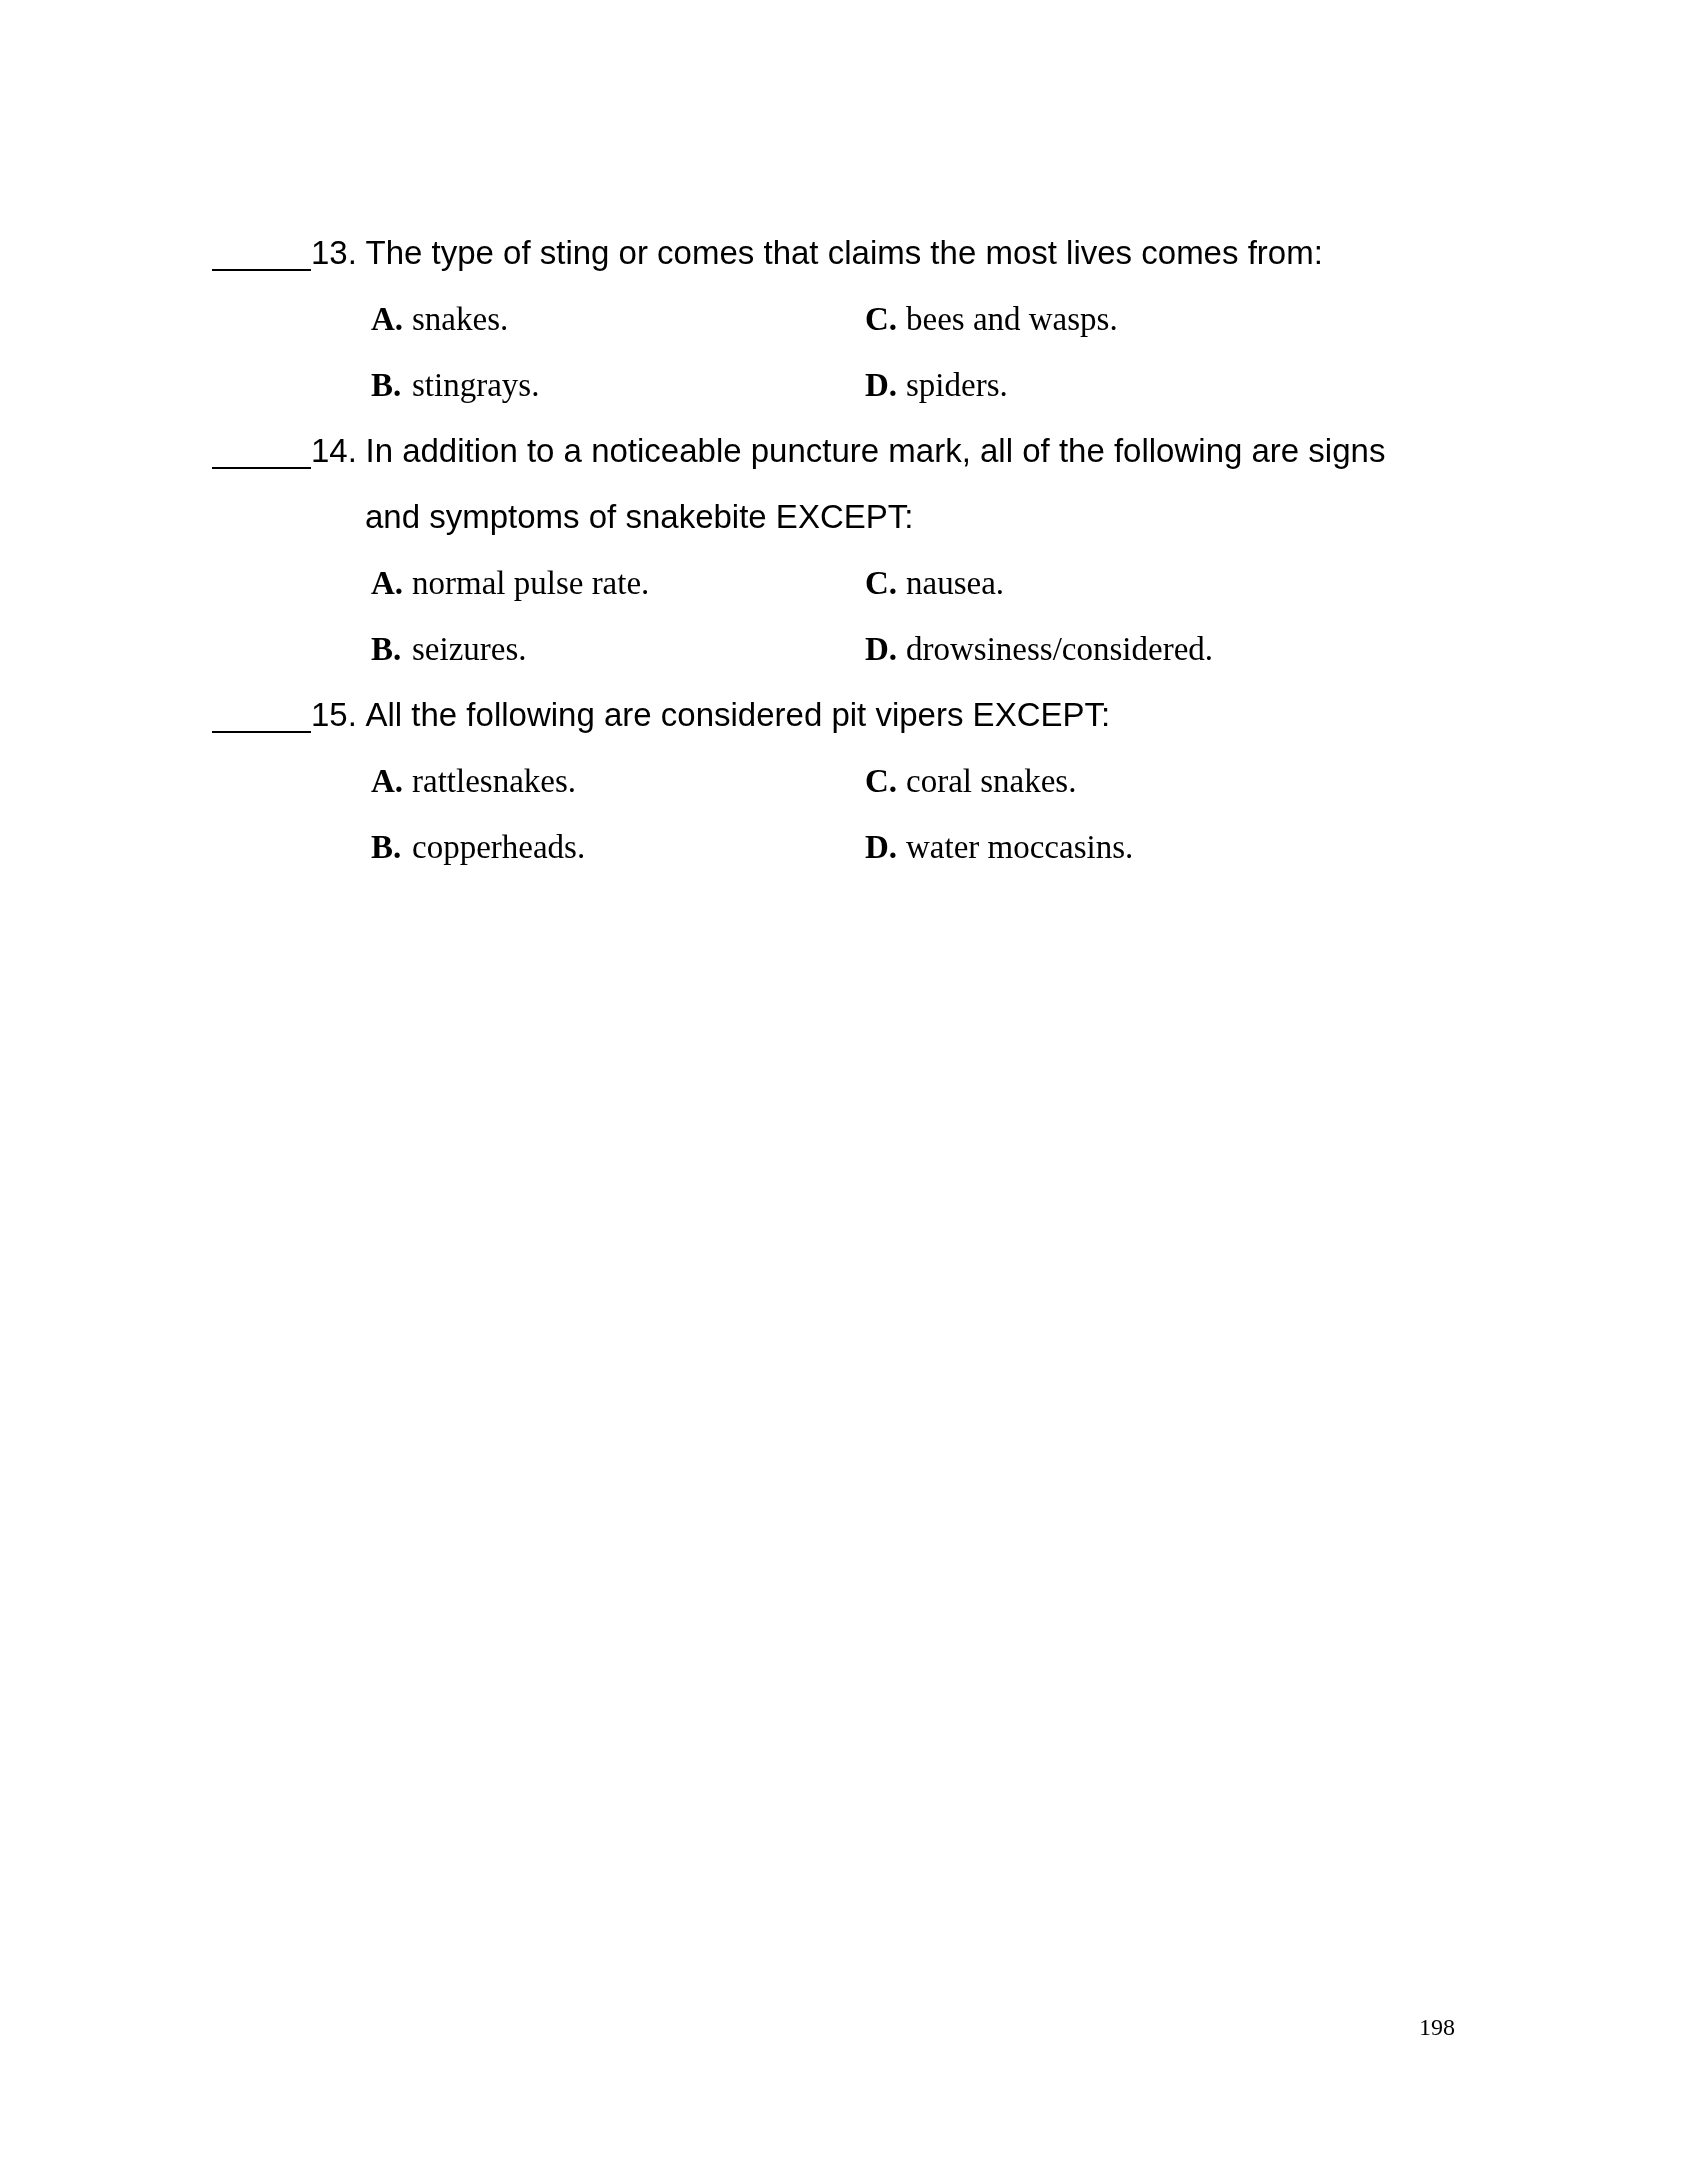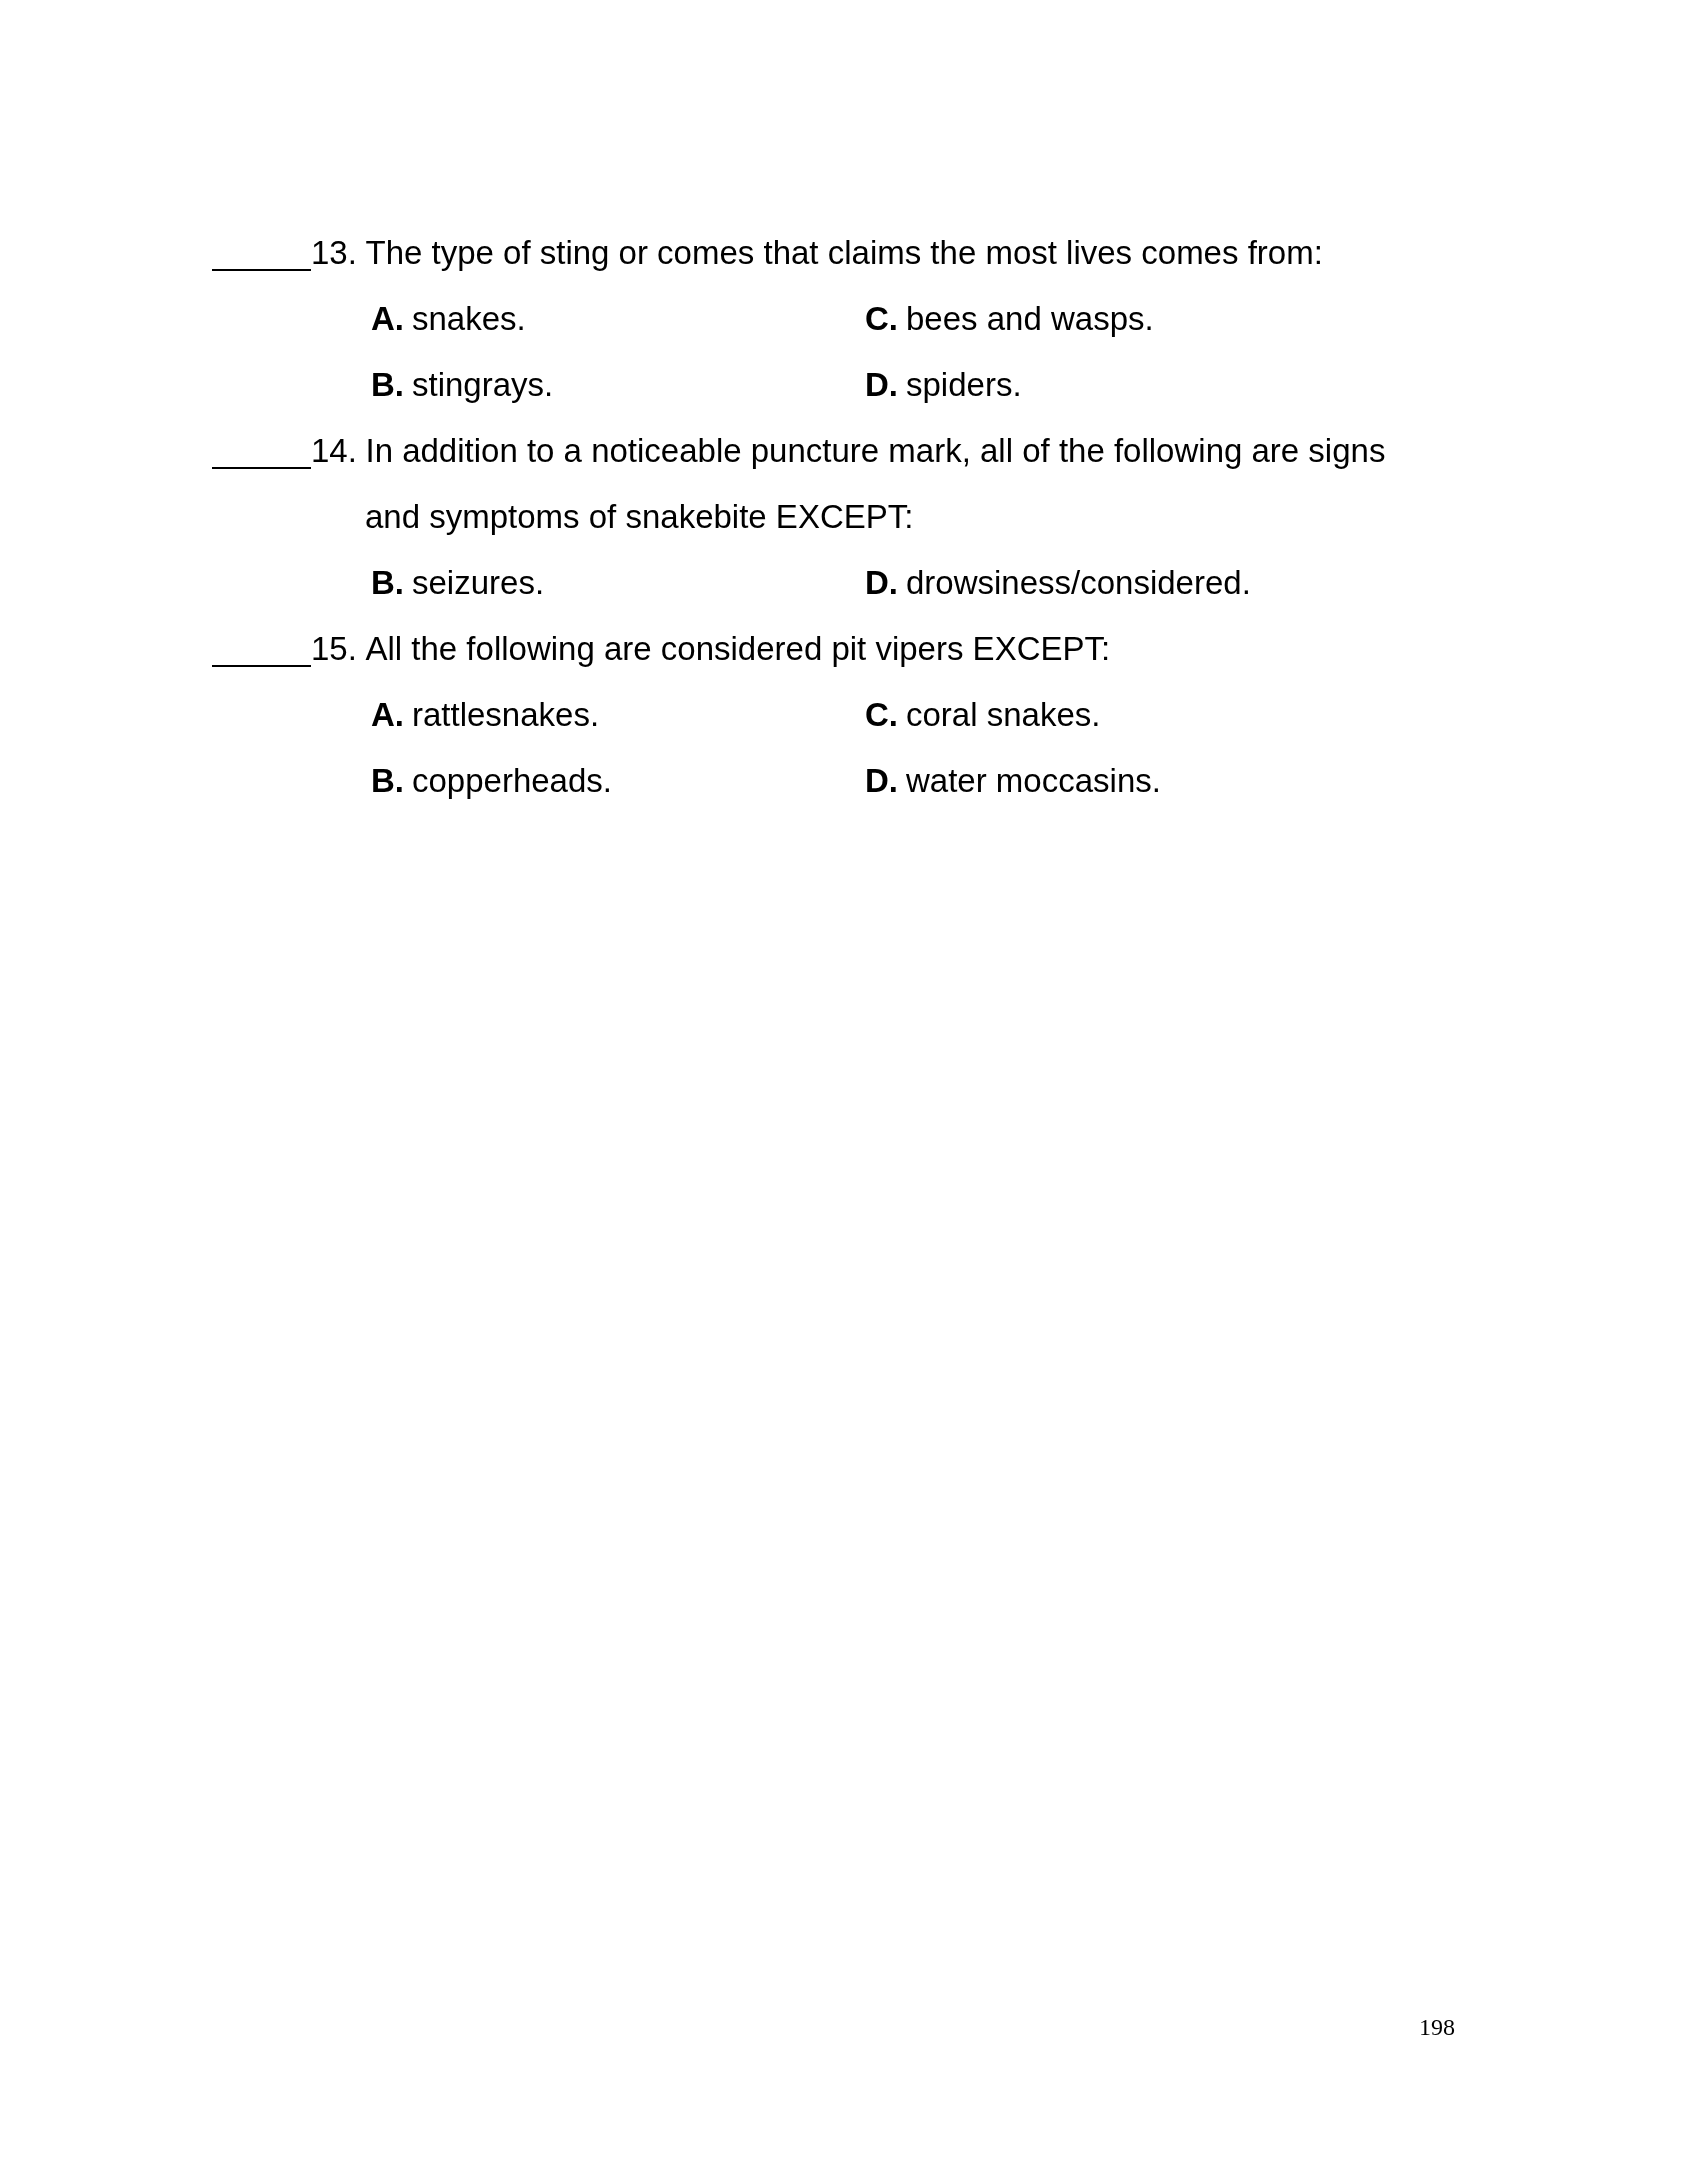--- a/index.html
+++ b/index.html
@@ -37,20 +37,21 @@
   }
   .qnum {
     font-weight: normal;
     margin-right: 8.6px;
   }
   .cont-line {
     padding-left: 153px;
   }
   .opt-row {
     margin-left: 159px;
+    font-family: Liberation Serif, serif;
   }
   .opt {
     display: inline-block;
     vertical-align: baseline;
   }
   .opt-left {
     width: 494px;
   }
   .optletter {
     display: inline-block;
@@ -73,20 +74,21 @@
 
   <section>
     <div class="row"><span class="blank"></span><span class="qnum">13.</span><span class="qtext">The type of sting or comes that claims the most lives comes from:</span></div>
     <div class="row opt-row"><span class="opt opt-left"><span class="optletter">A.</span><span>snakes.</span></span><span class="opt"><span class="optletter">C.</span><span>bees and wasps.</span></span></div>
     <div class="row opt-row"><span class="opt opt-left"><span class="optletter">B.</span><span>stingrays.</span></span><span class="opt"><span class="optletter">D.</span><span>spiders.</span></span></div>
   </section>
 
   <section>
     <div class="row"><span class="blank"></span><span class="qnum">14.</span><span class="qtext">In addition to a noticeable puncture mark, all of the following are signs</span></div>
     <div class="row cont-line"><span class="qtext">and symptoms of snakebite EXCEPT:</span></div>
+    <div class="row opt-row"><span class="opt opt-left"><span class="optletter">A.</span><span>normal pulse rate.</span></span><span class="opt"><span class="optletter">C.</span><span>nausea.</span></span></div>
     <div class="row opt-row"><span class="opt opt-left"><span class="optletter">B.</span><span>seizures.</span></span><span class="opt"><span class="optletter">D.</span><span>drowsiness/considered.</span></span></div>
   </section>
 
   <section>
     <div class="row"><span class="blank"></span><span class="qnum">15.</span><span class="qtext">All the following are considered pit vipers EXCEPT:</span></div>
     <div class="row opt-row"><span class="opt opt-left"><span class="optletter">A.</span><span>rattlesnakes.</span></span><span class="opt"><span class="optletter">C.</span><span>coral snakes.</span></span></div>
     <div class="row opt-row"><span class="opt opt-left"><span class="optletter">B.</span><span>copperheads.</span></span><span class="opt"><span class="optletter">D.</span><span>water moccasins.</span></span></div>
   </section>
 
 </div>

